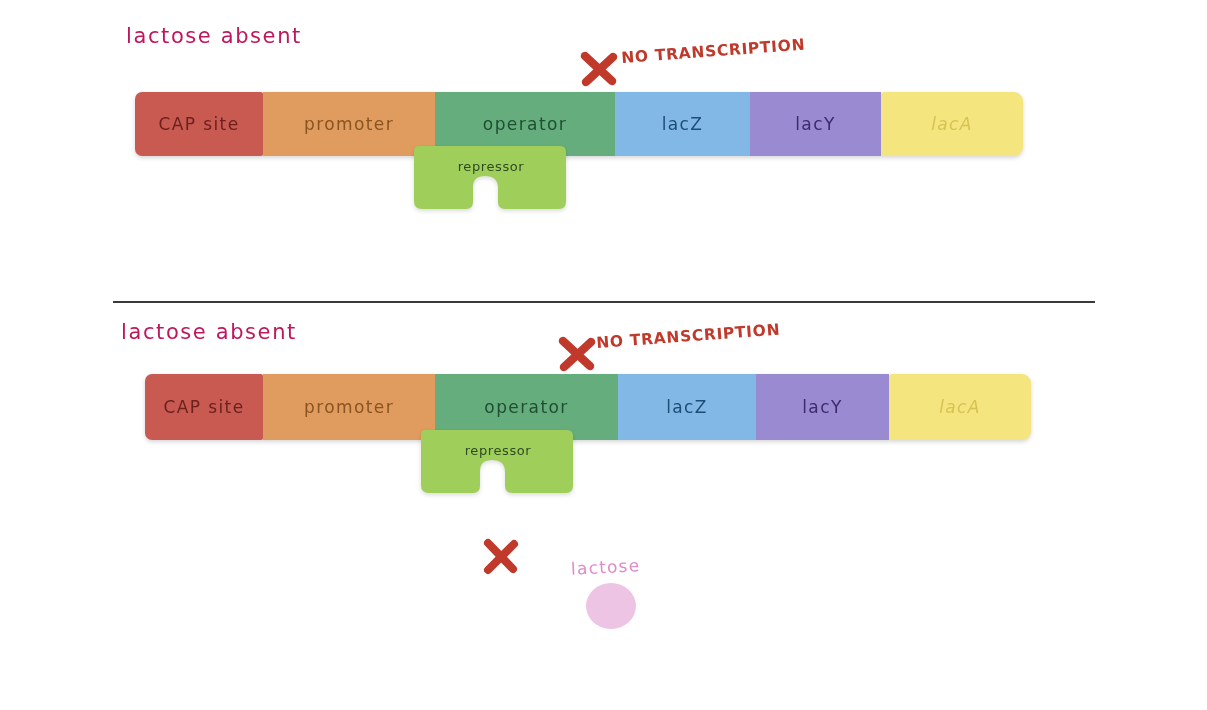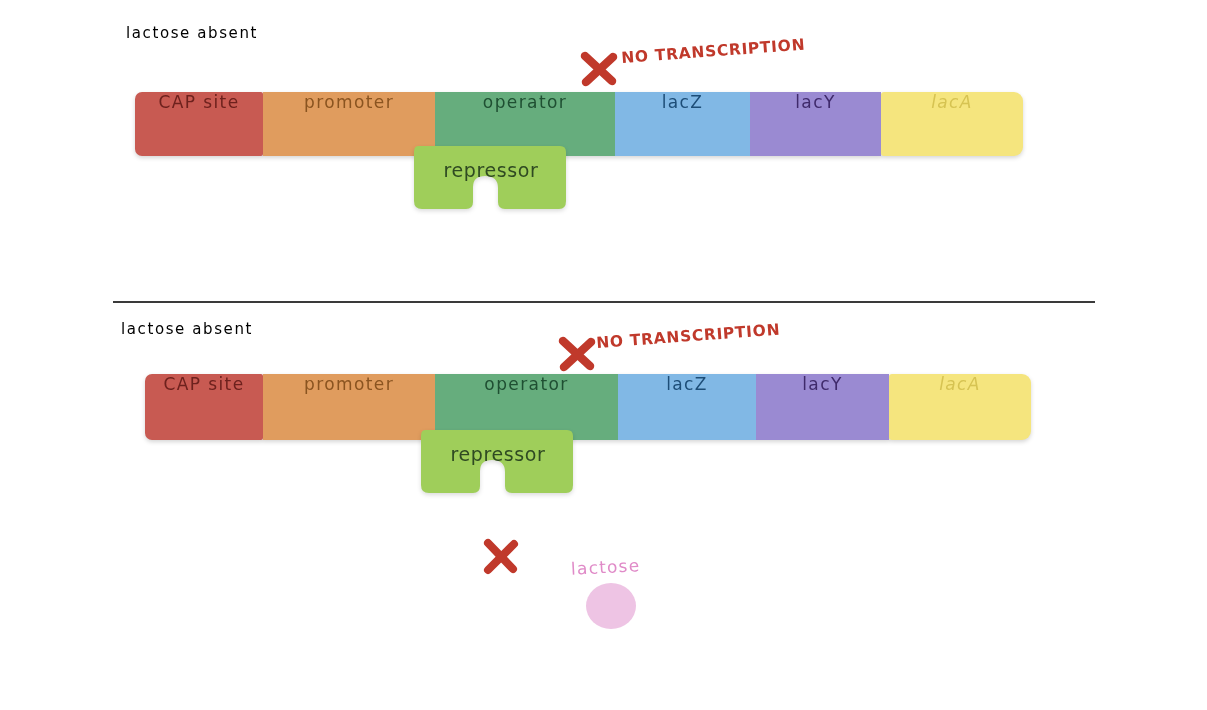--- a/index.html
+++ b/index.html
@@ -15,36 +15,37 @@
     font-family: "DejaVu Sans", sans-serif;
     -webkit-font-smoothing: antialiased;
   }
 
   .panel { position: absolute; left: 0; top: 0; width: 1207px; }
 
   
   .panel-title {
     position: absolute;
     font-family: "DejaVu Sans", sans-serif;
-    font-size: 15px;
+    font-size: 21px;
     letter-spacing: 1.6px;
-    color: #000000;
+    color: #be185d;
     white-space: nowrap;
   }
 
   
   .operon {
     position: absolute;
     display: flex;
     align-items: stretch;
     filter: drop-shadow(0 2px 2px rgba(0,0,0,0.16));
   }
   .seg {
     position: relative;
     display: flex;
+    align-items: center;
     justify-content: center;
     box-sizing: border-box;
   }
   .seg-label {
     font-family: "DejaVu Sans", sans-serif;
     letter-spacing: 1.4px;
     white-space: nowrap;
     pointer-events: none;
   }
 
@@ -58,21 +59,21 @@
     filter: drop-shadow(0 2px 2px rgba(0,0,0,0.14));
   }
   .repressor svg { display: block; }
   .repressor-label {
     position: absolute;
     width: 100%;
     text-align: center;
     top: 16px;
     left: 0;
     font-family: "DejaVu Sans", sans-serif;
-    font-size: 19px;
+    font-size: 13px;
     letter-spacing: 0.6px;
     color: #2f4a22;
     pointer-events: none;
   }
 
   
   .xmark { position: absolute; }
   .xmark svg { display: block; }
 
   

